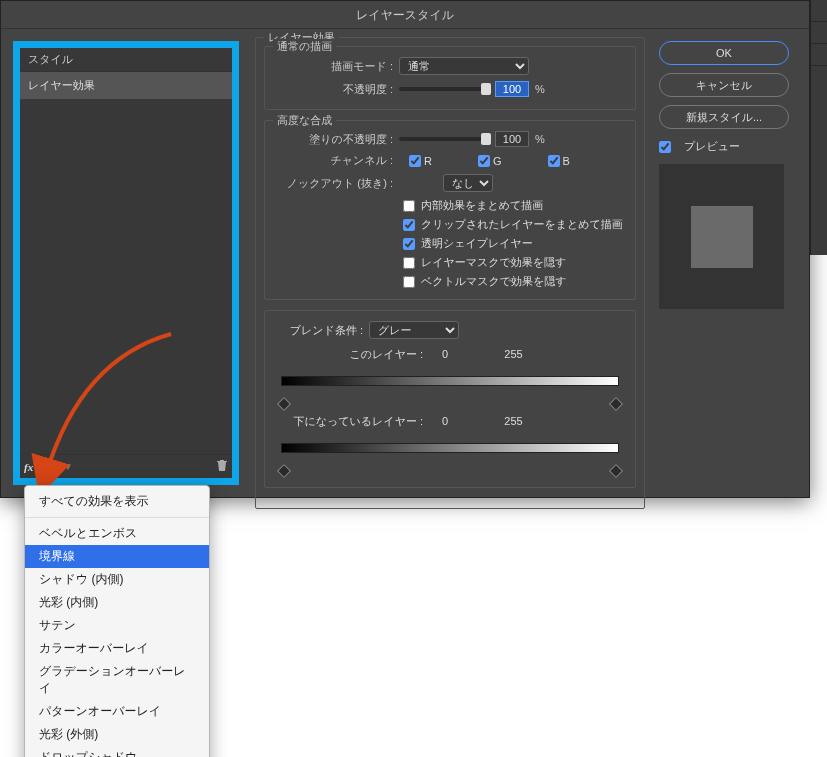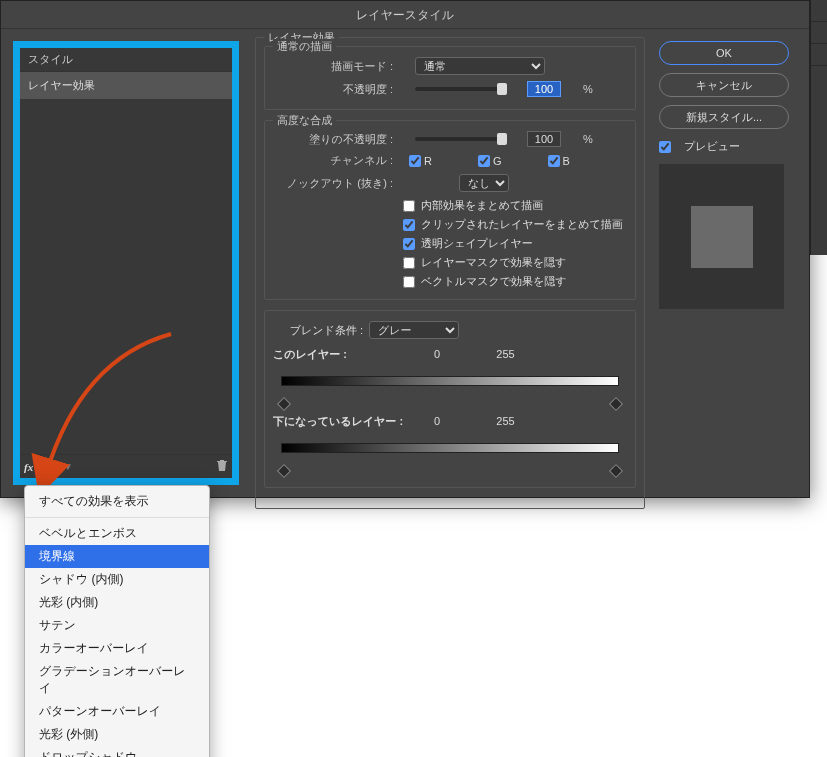--- a/index.html
+++ b/index.html
@@ -108,21 +108,21 @@
     border: 1px solid #555;
     border-radius: 2px;
     margin-bottom: 10px;
     padding: 10px 8px 6px 8px;
     position: relative;
   }
   .form-row {
     display: flex;
     align-items: center;
     margin-bottom: 6px;
-    gap: 22px;
+    gap: 6px;
   }
   .form-label {
     width: 120px;
     text-align: right;
     color: #ccc;
   }
   select {
     background: #383838;
     color: #ddd;
     border: 1px solid #666;
@@ -202,21 +202,21 @@
   }
   .grad-stop {
     position: absolute;
     bottom: -3px;
     width: 10px;
     height: 10px;
     background: #2a2a2a;
     border: 1px solid #888;
     transform: rotate(45deg);
   }
-  .grad-title { width: 150px; text-align: left; display:inline-block; margin-right:8px;font-weight:bold;}
+  .grad-title { width: 150px; text-align: right; display:inline-block; margin-right:16px;}
 
   .right-panel {
     width: 160px;
     padding: 12px 10px;
   }
   .btn {
     display: block;
     width: 130px;
     height: 24px;
     line-height: 22px;

